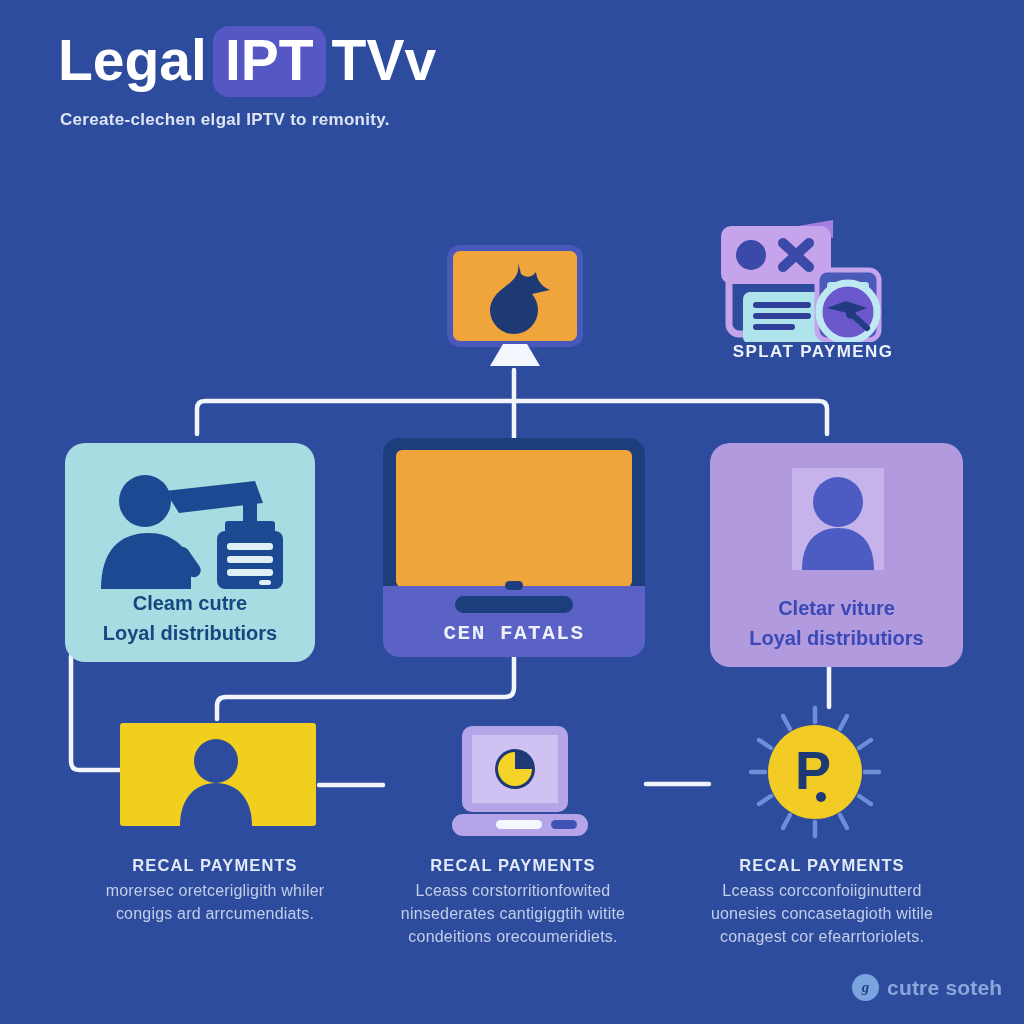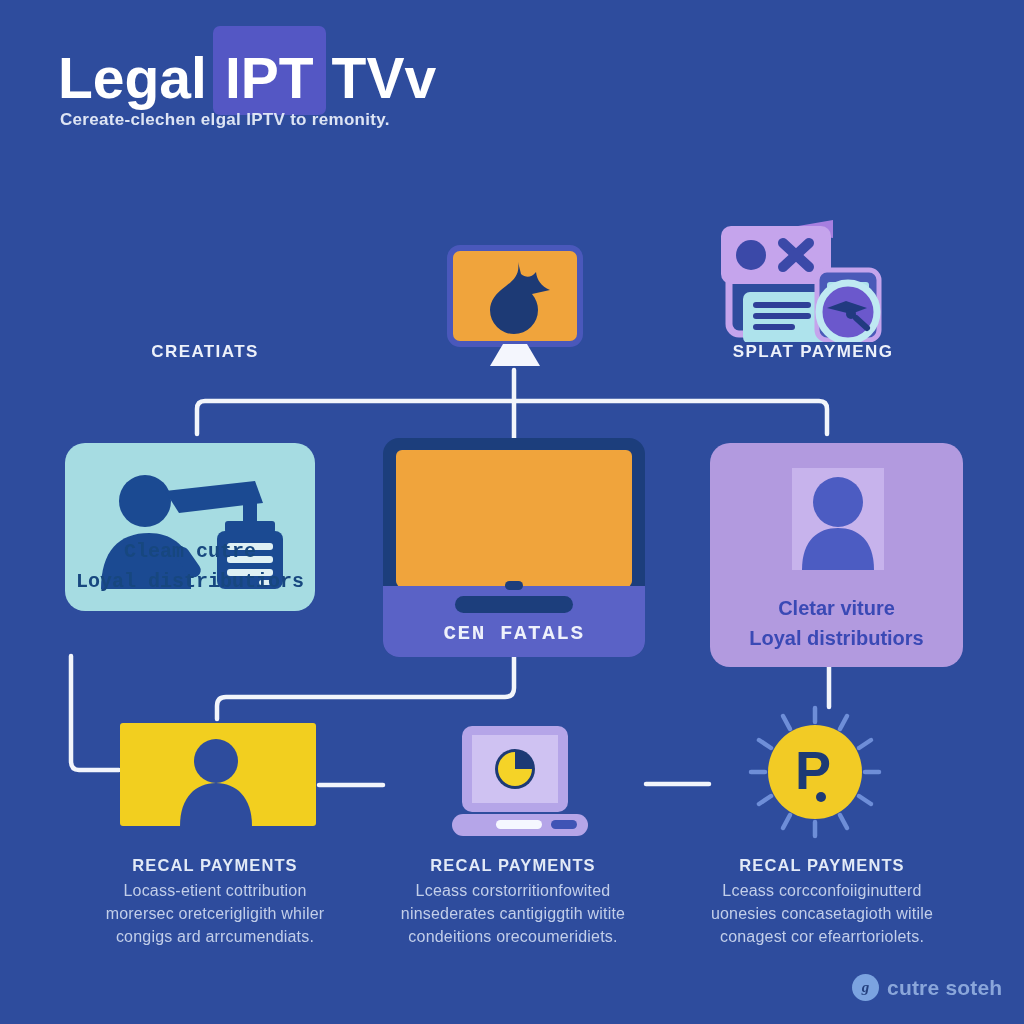--- a/index.html
+++ b/index.html
@@ -4,27 +4,27 @@
 <style>
   html,body{margin:0;padding:0;background:#1d2f66;}
   .stage{
     position:relative;width:1024px;height:1024px;overflow:hidden;
     background:var(--bg,#2e4c9d);
     font-family:"Liberation Sans", sans-serif;
   }
   .abs{position:absolute;}
   
   .title{left:58px;top:26px;font-size:57px;font-weight:700;color:#ffffff;letter-spacing:0;white-space:nowrap;}
-  .title .hl{background:var(--title-highlight,#5457c4);border-radius:7px;padding:19px 12px 4px 12px;margin:0 6px;display:inline-block;}
+  .title .hl{background:var(--title-highlight,#5457c4);border-radius:16px;padding:1px 12px 4px 12px;margin:0 6px;display:inline-block;}
   .subtitle{left:60px;top:110px;font-size:17px;font-weight:700;color:#dde4f4;letter-spacing:.3px;}
   
   .caps-label{font-size:17px;font-weight:700;letter-spacing:1.4px;color:#edf1fa;text-align:center;width:250px;}
   
   .box{border-radius:20px;}
-  .teal-box{left:65px;top:443px;width:250px;height:168px;background:var(--teal-box,#a6dce2);font-family:Liberation Mono, monospace;}
+  .teal-box{left:65px;top:443px;width:250px;height:219px;background:var(--teal-box,#a6dce2);}
   .purple-box{left:710px;top:443px;width:253px;height:224px;background:var(--purple-box,#b29adf);}
   .box-caption{position:absolute;left:0;right:0;bottom:14px;text-align:center;font-weight:700;font-size:20px;line-height:30px;}
   .teal-box .box-caption{color:var(--teal-text,#17477f);}
   .purple-box .box-caption{color:var(--purple-text,#3a49b5);}
   .monitor{left:383px;top:438px;width:262px;height:219px;background:var(--monitor-frame,#1c3e7c);border-radius:16px;}
   .monitor .screen{position:absolute;left:13px;top:12px;right:13px;height:137px;background:var(--orange,#f0a43c);border-radius:6px;}
   .monitor .base{position:absolute;left:0;right:0;bottom:0;height:71px;background:var(--monitor-base,#5a62c6);border-radius:0 0 16px 16px;font-family:Liberation Mono, monospace;}
   .monitor .cam{position:absolute;left:50%;top:-5px;transform:translateX(-50%);width:18px;height:9px;border-radius:5px;background:var(--monitor-frame,#1c3e7c);}
   .monitor .soundbar{position:absolute;left:50%;top:10px;transform:translateX(-50%);width:118px;height:17px;border-radius:9px;background:var(--monitor-frame,#1c3e7c);}
   .monitor .base-label{position:absolute;left:0;right:0;bottom:12px;text-align:center;color:#eef1fb;font-size:21px;font-weight:600;letter-spacing:1.5px;}
@@ -63,21 +63,20 @@
   <div class="abs title">
     <span>Legal</span><span class="hl">IPT</span><span>TVv</span>
   </div>
   <div class="abs subtitle">Cereate-clechen elgal IPTV to remonity.</div>
 
   <svg class="abs" style="left:440px;top:240px;" width="150" height="132" viewBox="0 0 150 132">
     <rect x="10" y="8" width="130" height="96" rx="10" fill="var(--orange,#f0a43c)" stroke="#4a58bb" stroke-width="6"></rect>
     <path d="M78 22 C80 34 74 40 66 46 C56 53 50 61 50 70 A24 24 0 0 0 98 70 C98 64 96 59 92 54 L110 50 C101 46 97 40 96 32 C91 38 86 38 81 34 C80 30 79 26 78 22 Z" fill="var(--navy,#1d3a75)"></path>
     <path d="M63 104 L87 104 L100 126 L50 126 Z" fill="#f4f6fd"></path>
   </svg>
-  <div class="abs caps-label" style="left:80px;top:342px;">CREATIATS</div>
 
   <svg class="abs" style="left:715px;top:212px;" width="170" height="130" viewBox="0 0 170 130">
     <rect x="14" y="30" width="90" height="92" rx="10" fill="none" stroke="var(--icon-lightpurple,#c5a4ec)" stroke-width="7"></rect>
     <path d="M60 18 L118 8 L118 26 Z" fill="#a77fe0"></path>
     <rect x="6" y="14" width="110" height="58" rx="10" fill="var(--icon-lightpurple,#c5a4ec)"></rect>
     <circle cx="36" cy="43" r="15" fill="#3b49a8"></circle>
     <g stroke="#3b49a8" stroke-width="10" stroke-linecap="round">
       <line x1="68" y1="31" x2="94" y2="55"></line>
       <line x1="94" y1="31" x2="68" y2="55"></line>
     </g>
@@ -182,21 +181,20 @@
       <line x1="22" y1="46" x2="34" y2="54"></line>
       <line x1="46" y1="22" x2="53" y2="35"></line>
     </g>
     <circle cx="78" cy="78" r="47" fill="var(--bulb-yellow,#f2cb25)"></circle>
     <text x="76" y="95" text-anchor="middle" font-family="Liberation Sans, sans-serif" font-size="54" font-weight="700" fill="var(--navy,#1d3a75)">P</text>
     <circle cx="84" cy="103" r="5" fill="var(--navy,#1d3a75)"></circle>
   </svg>
 
   <div class="abs section" style="left:60px;">
     <div class="heading">RECAL PAYMENTS</div>
-    <div class="line">Locass-etient cottribution</div>
     <div class="line">morersec oretcerigligith whiler</div>
     <div class="line">congigs ard arrcumendiats.</div>
   </div>
   <div class="abs section" style="left:358px;">
     <div class="heading">RECAL PAYMENTS</div>
     <div class="line">Lceass corstorritionfowited</div>
     <div class="line">ninsederates cantigiggtih witite</div>
     <div class="line">condeitions orecoumeridiets.</div>
   </div>
   <div class="abs section" style="left:667px;">

